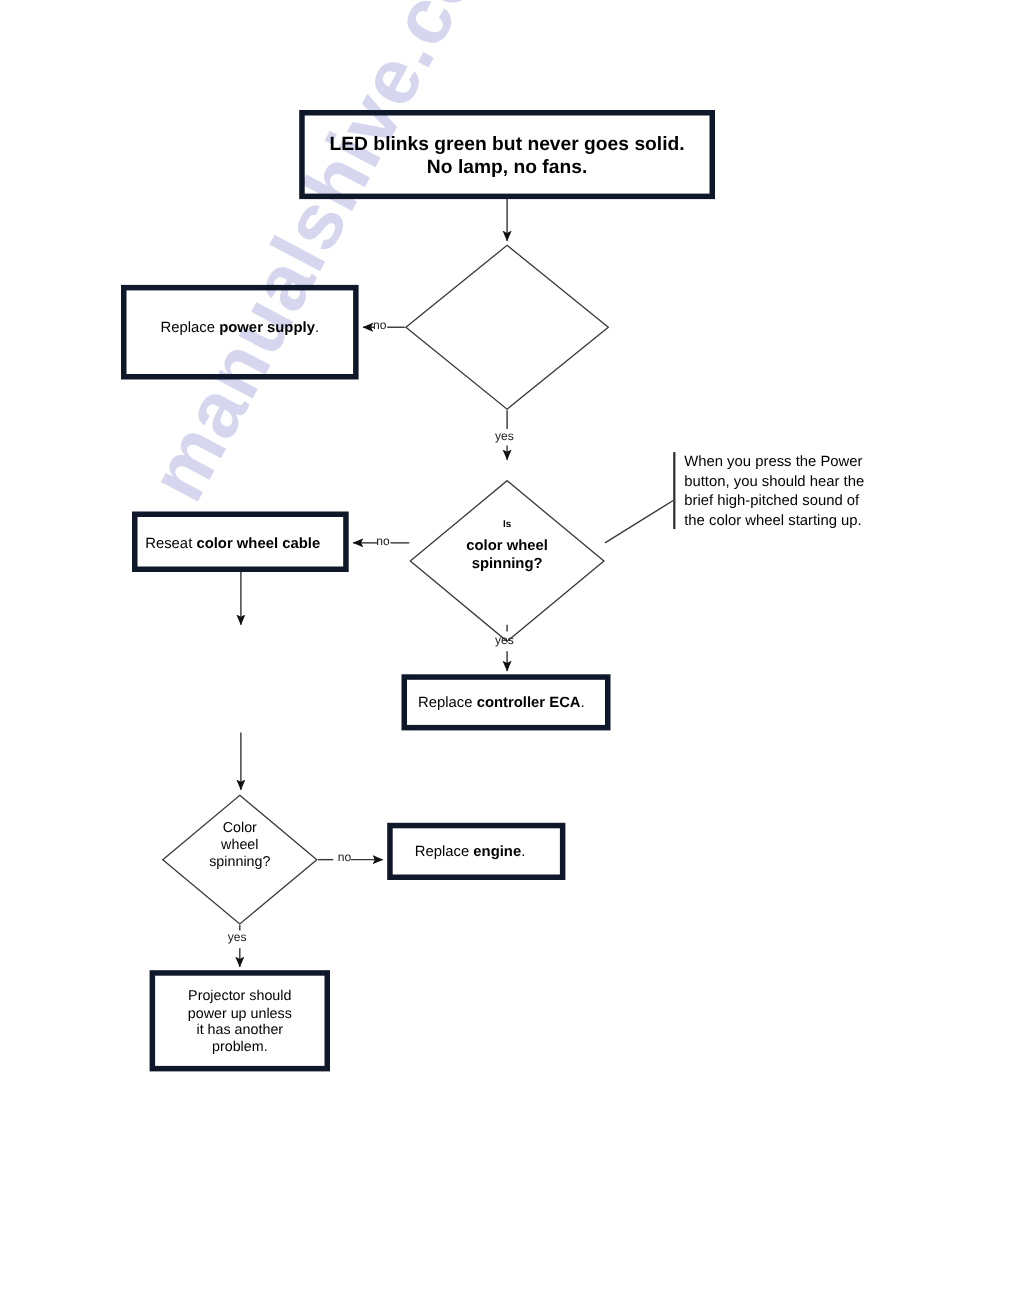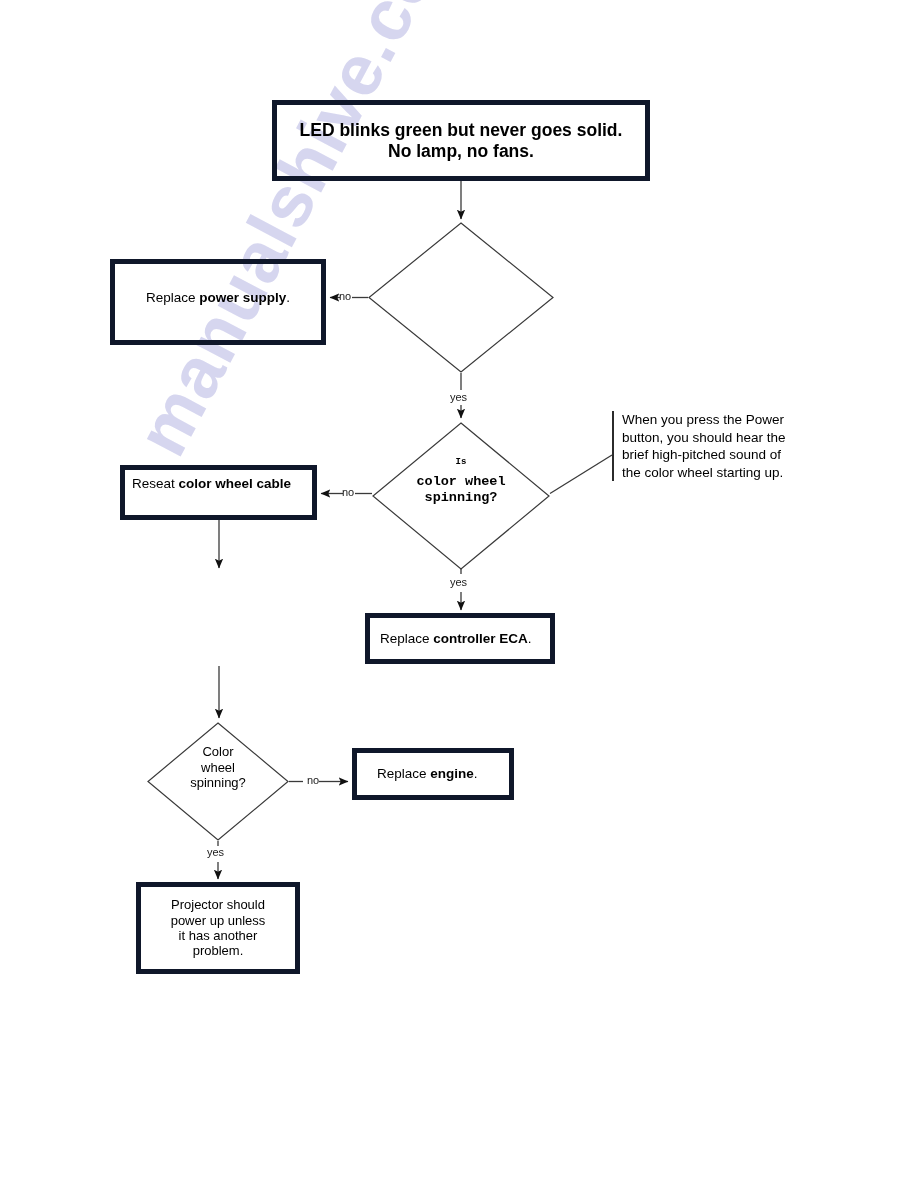--- a/index.html
+++ b/index.html
@@ -108,31 +108,31 @@
   #d-psu {
     left: 368px; top: 222px; width: 186px; height: 151px;
     font-size: 13px;
   }
   #d-psu .dlabel { top: 24px; }
   #n-replace-psu {
     left: 110px; top: 259px; width: 216px; height: 86px;
     font-size: 13.5px;
   }
   #d-cw1 {
-    left: 372px; top: 422px; width: 178px; height: 148px;
-    font-size: 13.5px; font-weight: bold; font-family: Liberation Mono, monospace;
+    left: 372px; top: 436px; width: 178px; height: 148px;
+    font-size: 13.5px; font-weight: bold;
   }
   #d-cw1 .dlabel { top: 36px; }
   #n-reseat {
     left: 120px; top: 465px; width: 197px; height: 55px;
     font-size: 13.5px;
     justify-content: flex-start;
     padding-left: 7px;
     align-items: flex-start;
-    padding-top: 6px;
+    padding-top: 16px;
   }
   #n-ifstill {
     left: 124px; top: 572px; width: 189px; height: 94px;
     font-size: 13px;
   }
   #n-replace-eca {
     left: 365px; top: 613px; width: 190px; height: 51px;
     font-size: 13.5px;
     justify-content: flex-start;
     padding-left: 10px;

